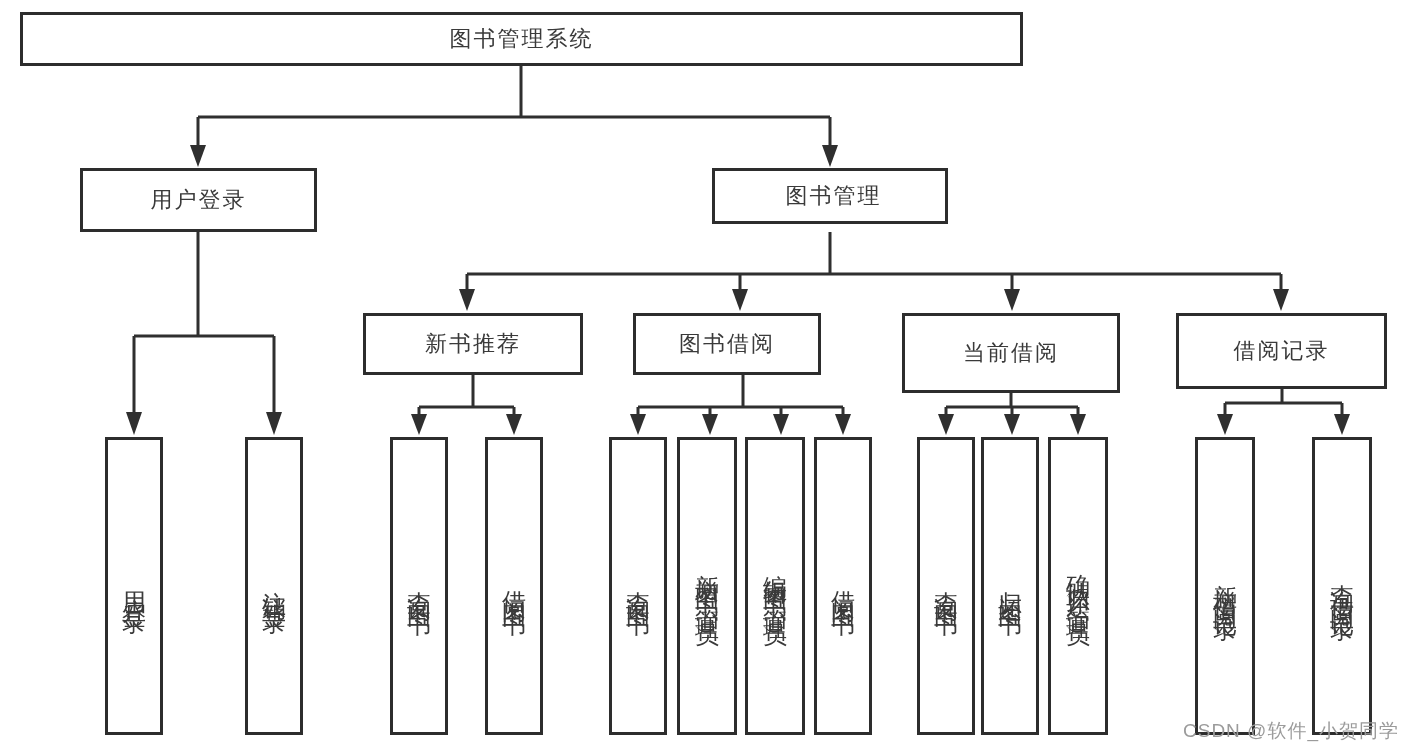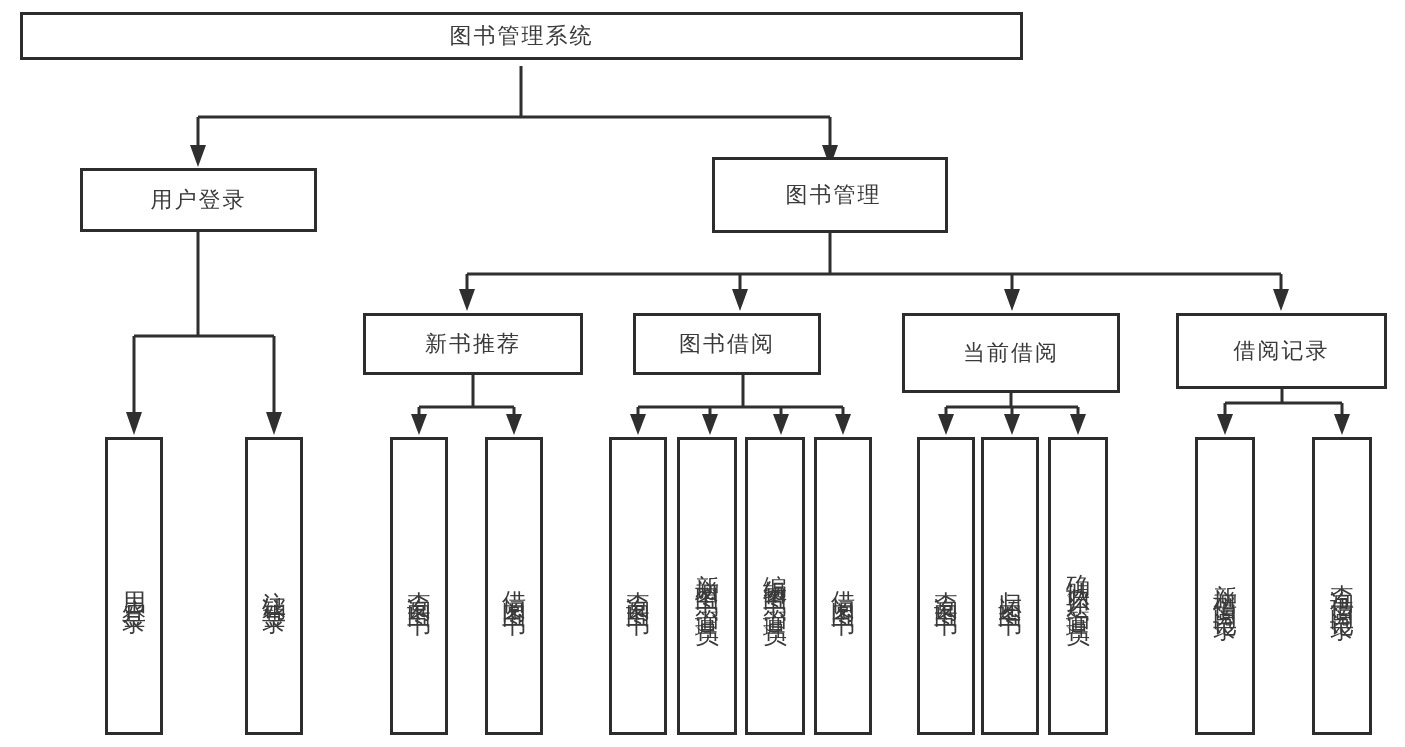--- a/index.html
+++ b/index.html
@@ -100,28 +100,28 @@
       <polygon points="773,414 789,414 781,435"></polygon>
       <polygon points="835,414 851,414 843,435"></polygon>
       <polygon points="938,414 954,414 946,435"></polygon>
       <polygon points="1004,414 1020,414 1012,435"></polygon>
       <polygon points="1070,414 1086,414 1078,435"></polygon>
       <polygon points="1217,414 1233,414 1225,435"></polygon>
       <polygon points="1334,414 1350,414 1342,435"></polygon>
     </g>
   </svg>
 
-  <div class="node" style="left:20px; top:12px; width:1003px; height:48px;">
+  <div class="node" style="left:20px; top:12px; width:1003px; height:54px;">
     <span>图书管理系统</span>
   </div>
 
   <div class="node" style="left:80px; top:168px; width:237px; height:64px;">
     <span>用户登录</span>
   </div>
-  <div class="node" style="left:712px; top:157px; width:236px; height:76px;padding-left:7px;">
+  <div class="node" style="left:712px; top:168px; width:236px; height:56px;padding-left:7px;">
     <span>图书管理</span>
   </div>
 
   <div class="node" style="left:363px; top:313px; width:220px; height:62px;">
     <span>新书推荐</span>
   </div>
   <div class="node" style="left:633px; top:313px; width:188px; height:62px;">
     <span>图书借阅</span>
   </div>
   <div class="node" style="left:902px; top:313px; width:218px; height:80px;">
@@ -168,14 +168,15 @@
     <span>确认归还（管理员）</span>
   </div>
 
   <div class="leaf" style="left:1195px; top:437px; width:60px; height:298px;">
     <span>新增借阅记录</span>
   </div>
   <div class="leaf" style="left:1312px; top:437px; width:60px; height:298px;">
     <span>查询借阅记录</span>
   </div>
 
+  <div class="watermark">CSDN @软件_小贺同学</div>
 
 </div>
 
 </body></html>

